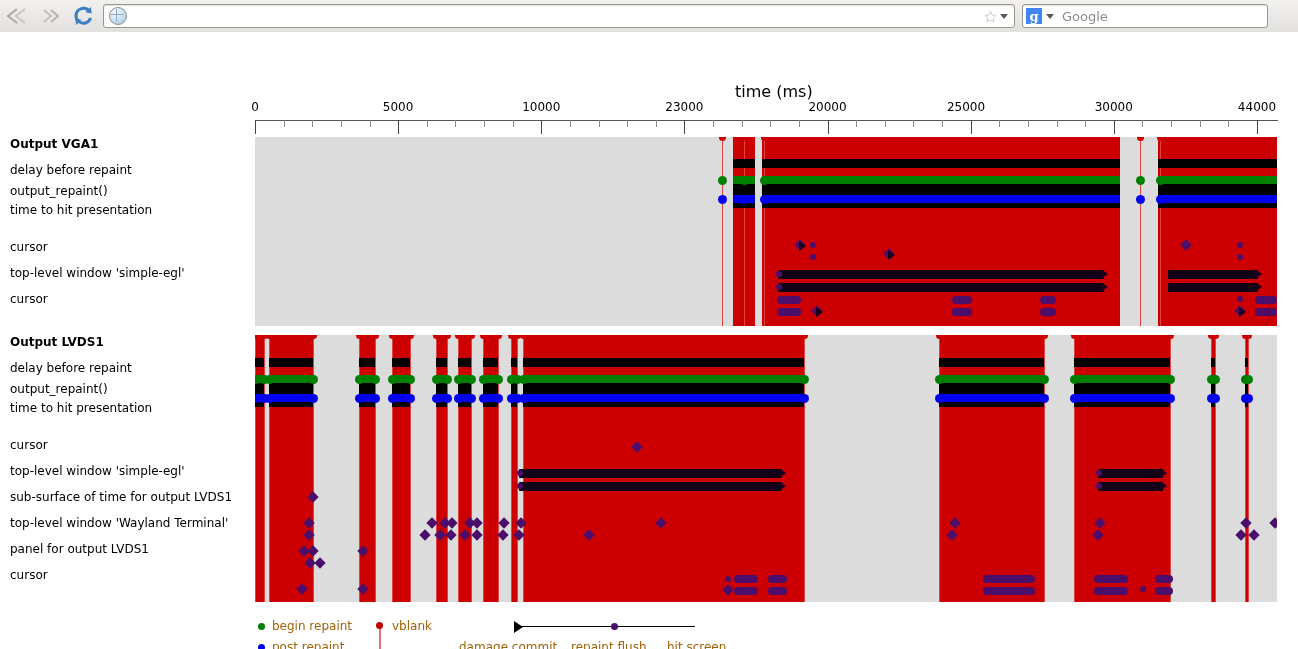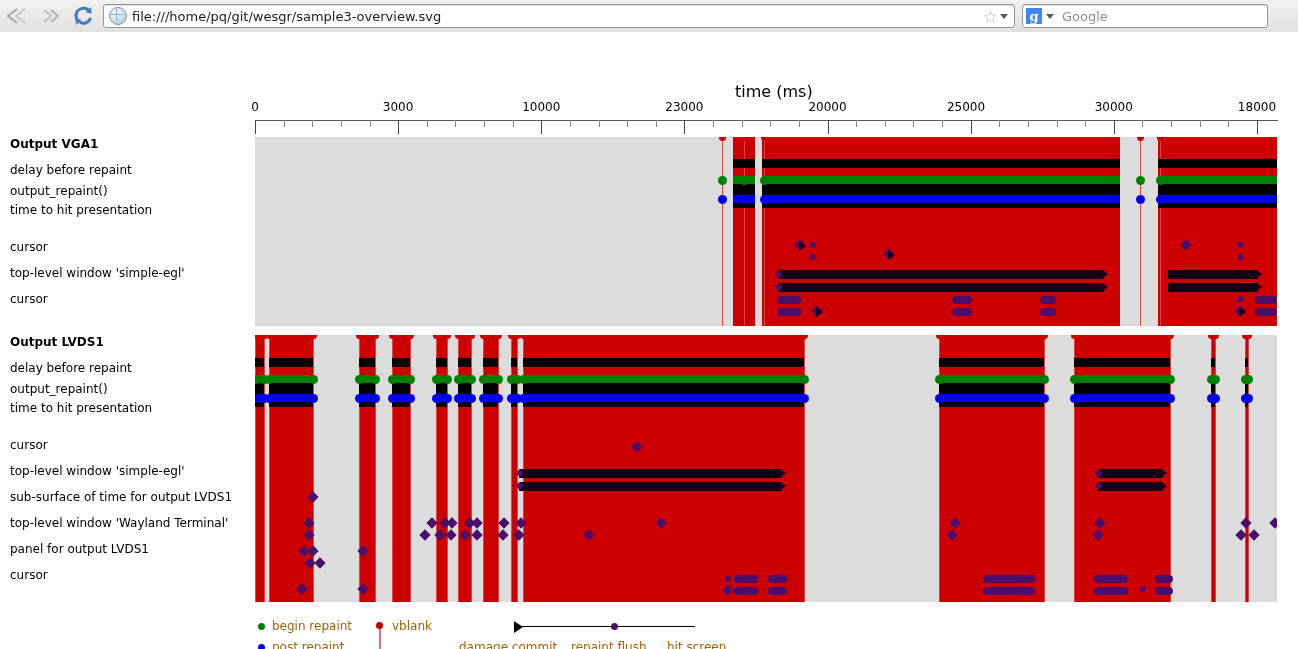--- a/index.html
+++ b/index.html
@@ -118,21 +118,20 @@
   <div class="reload-btn">
     <svg width="22" height="22" viewBox="0 0 22 22" aria-hidden="true">
       <path d="M18 7 A7.5 7.5 0 1 0 18.6 13" fill="none" stroke="#3f7fc1" stroke-width="3"></path>
       <path d="M19 2 L19.6 8.4 L13.4 7.2 Z" fill="#3f7fc1"></path>
       <path d="M4 20 L3.3 13.6 L9.6 14.8 Z" fill="#3f7fc1"></path>
     </svg>
   </div>
 
   <div class="urlbar">
     <div class="globe"></div>
-    <div class="url-text">file:///home/pq/git/wesgr/sample3-overview.svg</div>
     <div class="star-wrap">
       <svg class="star" viewBox="0 0 24 24">
         <path d="M12 2.5 L15 9.2 L22.3 10 L17 15 L18.4 22 L12 18.4 L5.6 22 L7 15 L1.7 10 L9 9.2 Z" fill="none" stroke="#c7c4be" stroke-width="1.6"></path>
       </svg>
       <div class="caret"></div>
     </div>
   </div>
 
   <div class="searchbar">
     <div class="g-icon">g</div>
@@ -177,27 +176,27 @@
       <div class="tick minor" style="left: 1027.94px;"></div>
       <div class="tick minor" style="left: 1056.57px;"></div>
       <div class="tick minor" style="left: 1085.2px;"></div>
       <div class="tick major" style="left: 1113.82px;"></div>
       <div class="tick minor" style="left: 1142.45px;"></div>
       <div class="tick minor" style="left: 1171.08px;"></div>
       <div class="tick minor" style="left: 1199.71px;"></div>
       <div class="tick minor" style="left: 1228.33px;"></div>
       <div class="tick major" style="left: 1256.96px;"></div>
       <div class="tick-label" style="left: 255px;">0</div>
-      <div class="tick-label" style="left: 398.137px;">3000</div>
+      <div class="tick-label" style="left: 398.137px;">5000</div>
       <div class="tick-label" style="left: 541.275px;">10000</div>
       <div class="tick-label" style="left: 684.412px;">23000</div>
       <div class="tick-label" style="left: 827.549px;">20000</div>
       <div class="tick-label" style="left: 966px;">25000</div>
       <div class="tick-label" style="left: 1113.82px;">30000</div>
-      <div class="tick-label" style="left: 1256.96px;">18000</div>
+      <div class="tick-label" style="left: 1256.96px;">44000</div>
     </div>
 
   <div class="section-title" style="top:105px">Output VGA1</div>
   <div class="row-label" style="top:131px">delay before repaint</div>
   <div class="row-label" style="top:152px">output_repaint()</div>
   <div class="row-label" style="top:171px">time to hit presentation</div>
   <div class="row-label" style="top:208px">cursor</div>
   <div class="row-label" style="top:234px">top-level window 'simple-egl'</div>
   <div class="row-label" style="top:260px">cursor</div>
 

